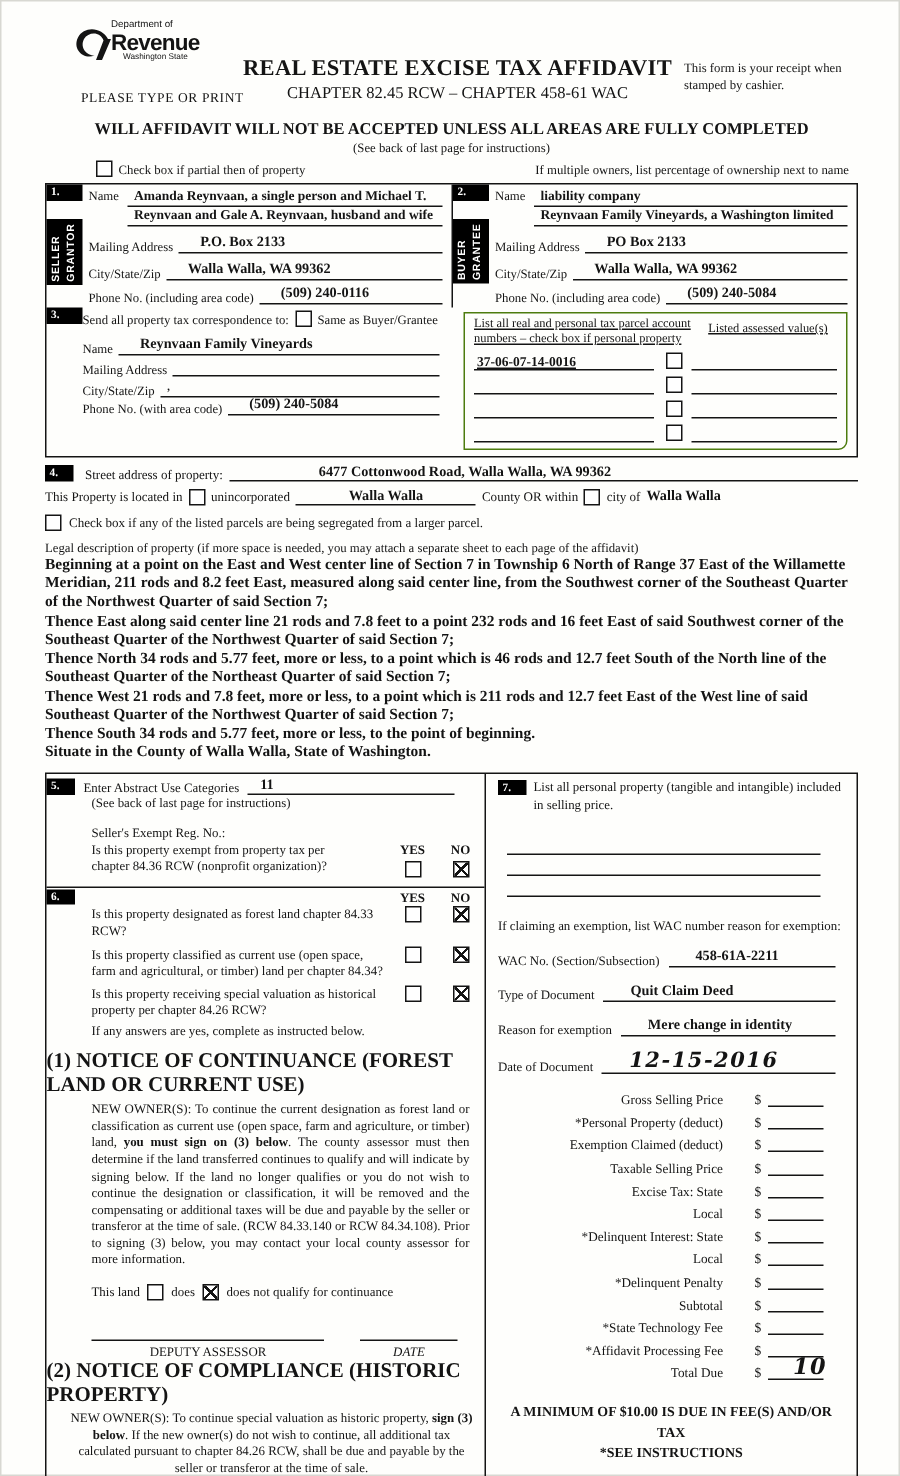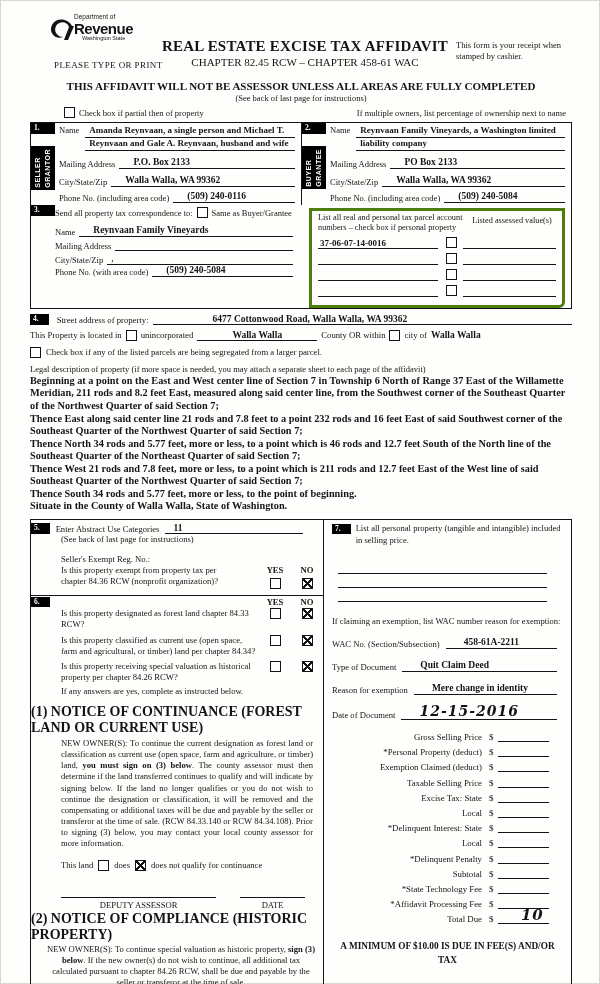--- a/index.html
+++ b/index.html
@@ -48,21 +48,21 @@
   .name-lines{flex:1;font-weight:bold;font-size:9px;}
   .name-lines div{border-bottom:1px solid #141414;padding:0 2px 1px 4px;min-height:11px;}
   .frow{display:flex;align-items:flex-end;margin-top:6px;}
   .frow .lbl{flex:none;padding-right:4px;}
   .frow .ul{flex:1;min-height:11px;font-weight:bold;font-size:9.5px;padding-left:14px;}
   .sec3{display:grid;grid-template-columns:1fr 1fr;}
   .sec3-l{display:flex;padding-bottom:4px;}
   .sec3-r{padding:3px 6px 4px 8px;}
   .corr-head{display:flex;align-items:center;gap:4px;padding-top:2px;}
   .sec3-body{flex:1;padding-right:8px;}
-  .parcelbox{border:3px solid #4d7c0f;border-radius:0 0 6px 0;padding:2px 6px 4px 6px;height:calc(100% - 8px);}
+  .parcelbox{border:1px solid #4d7c0f;border-radius:0 0 6px 0;padding:2px 6px 4px 6px;height:calc(100% - 8px);text-decoration:underline;}
   .parcel-heads{display:flex;font-size:8.3px;line-height:1.2;}
   .parcel-heads .ph1{width:150px;}
   .parcel-heads .ph2{flex:1;text-align:center;padding-top:3px;}
   .parcel-row{display:flex;align-items:flex-end;margin-top:4px;}
   .parcel-row .pnum{width:118px;border-bottom:1px solid #141414;font-weight:bold;font-size:9px;min-height:10px;padding-left:2px;}
   .parcel-row .cb{margin:0 6px 1px 8px;}
   .parcel-row .pval{flex:1;border-bottom:1px solid #141414;min-height:10px;}
   
   .sec4{margin-top:5px;font-size:8.7px;}
   .street-row{display:flex;align-items:flex-end;}
@@ -88,34 +88,34 @@
   .notice-title{text-align:left;font-weight:bold;margin-top:8px;font-size:14px;}
   .notice-body{margin:2px 10px 0 30px;text-align:justify;line-height:1.3;font-size:8.6px;}
   .notice-body-c{margin:1px 6px 0 14px;text-align:center;line-height:1.3;font-size:8.6px;}
   .thisland{display:flex;align-items:center;gap:5px;margin:10px 0 0 30px;}
   .sigline-row{display:flex;margin:26px 18px 0 30px;gap:24px;}
   .sigline-row .l1{flex:2.4;border-bottom:1px solid #141414;}
   .sigline-row .l2{flex:1;border-bottom:1px solid #141414;}
   .sigline-lbls{display:flex;margin:2px 18px 0 30px;gap:24px;}
   .sigline-lbls div{text-align:center;font-size:8.6px;}
   .sigline-lbls .l1{flex:2.4;}
-  .sigline-lbls .l2{flex:1;}
+  .sigline-lbls .l2{flex:1;font-style:italic;}
   .ownsig{ text-align:center;font-weight:bold;margin-top:10px;}
   .two-ul{display:flex;gap:26px;margin:22px 24px 0 34px;}
   .two-ul div{flex:1;border-bottom:1px solid #141414;}
   
   .s7-head{display:flex;gap:5px;align-items:flex-start;}
   .s7-head .chip{margin-top:1px;}
   .blankline{border-bottom:1px solid #141414;height:13px;margin:0 16px 0 6px;}
   .wacrow{display:flex;align-items:flex-end;margin-top:11px;}
   .wacrow .lbl{flex:none;padding-right:6px;}
   .wacrow .ul{flex:1;font-weight:bold;font-size:9.5px;padding-left:18px;min-height:11px;margin-right:6px;}
   .fees{margin-top:10px;}
   .fee-row{display:flex;align-items:flex-end;margin-top:3.2px;}
-  .fee-lbl{width:150px;text-align:right;padding-right:7px;flex:none;font-size:8.8px;}
+  .fee-lbl{width:150px;text-align:right;padding-right:21px;flex:none;font-size:8.8px;}
   .fee-d{width:9px;flex:none;font-size:9px;}
   .fee-line{flex:1;border-bottom:1px solid #141414;min-height:11px;margin-right:14px;position:relative;}
   .fee-line .hand{position:absolute;left:45%;bottom:-1px;font-size:15px;}
   .min-note{text-align:center;font-weight:bold;font-size:9.3px;margin-top:16px;line-height:1.45;}
 </style>
 </head>
 <body>
 
 <div class="page">
  <div class="inner">
@@ -131,21 +131,21 @@
         <div class="logo-state">Washington State</div>
       </div>
     </div>
     <div class="please">PLEASE TYPE OR PRINT</div>
     <div class="title-block">
       <div class="title">REAL ESTATE EXCISE TAX AFFIDAVIT</div>
       <div class="chapter">CHAPTER 82.45 RCW – CHAPTER 458-61 WAC</div>
     </div>
     <div class="receipt">This form is your receipt when stamped by cashier.</div>
   </div>
-  <div class="notice">THIS AFFIDAVIT WILL NOT BE ASSESSOR UNLESS ALL AREAS ARE FULLY COMPLETED</div>
+  <div class="notice">WILL AFFIDAVIT WILL NOT BE ACCEPTED UNLESS ALL AREAS ARE FULLY COMPLETED</div>
   <div class="seeback-c">(See back of last page for instructions)</div>
 
   <div style="display:flex;align-items:center;margin-top:4px;font-size:8.5px;">
     <span style="margin-left:34px;display:flex;align-items:center;gap:4px;">
       <span class="cb"></span>
       <span>Check box if partial then of property</span>
     </span>
     <span style="margin-left:auto;margin-right:6px;">If multiple owners, list percentage of ownership next to name</span>
   </div>
 
@@ -188,22 +188,22 @@
           <span class="chip">2.</span>
           <div class="vbar">
             <span>BUYER</span>
             <span>GRANTEE</span>
           </div>
         </div>
         <div class="party-body">
           <div class="name-row">
             <span>Name</span>
             <div class="name-lines">
+              <div>liability company</div>
               <div>Reynvaan Family Vineyards, a Washington limited</div>
-              <div>liability company</div>
             </div>
           </div>
           <div class="frow">
                 <span class="lbl">Mailing Address</span>
                 <span class="ul">PO Box 2133</span>
               </div>
           <div class="frow">
                 <span class="lbl">City/State/Zip</span>
                 <span class="ul">Walla Walla, WA  99362</span>
               </div>
@@ -502,18 +502,19 @@
               <span class="fee-lbl">Total Due</span>
               <span class="fee-d">$</span>
               <span class="fee-line">
                 <span class="hand">10</span>
               </span>
             </div>
       </div>
 
       <div class="min-note">
         <div>A MINIMUM OF $10.00 IS DUE IN FEE(S) AND/OR TAX</div>
+        <div>*SEE INSTRUCTIONS</div>
       </div>
     </div>
   </div>
 
  </div>
 </div>
 
 </body></html>

